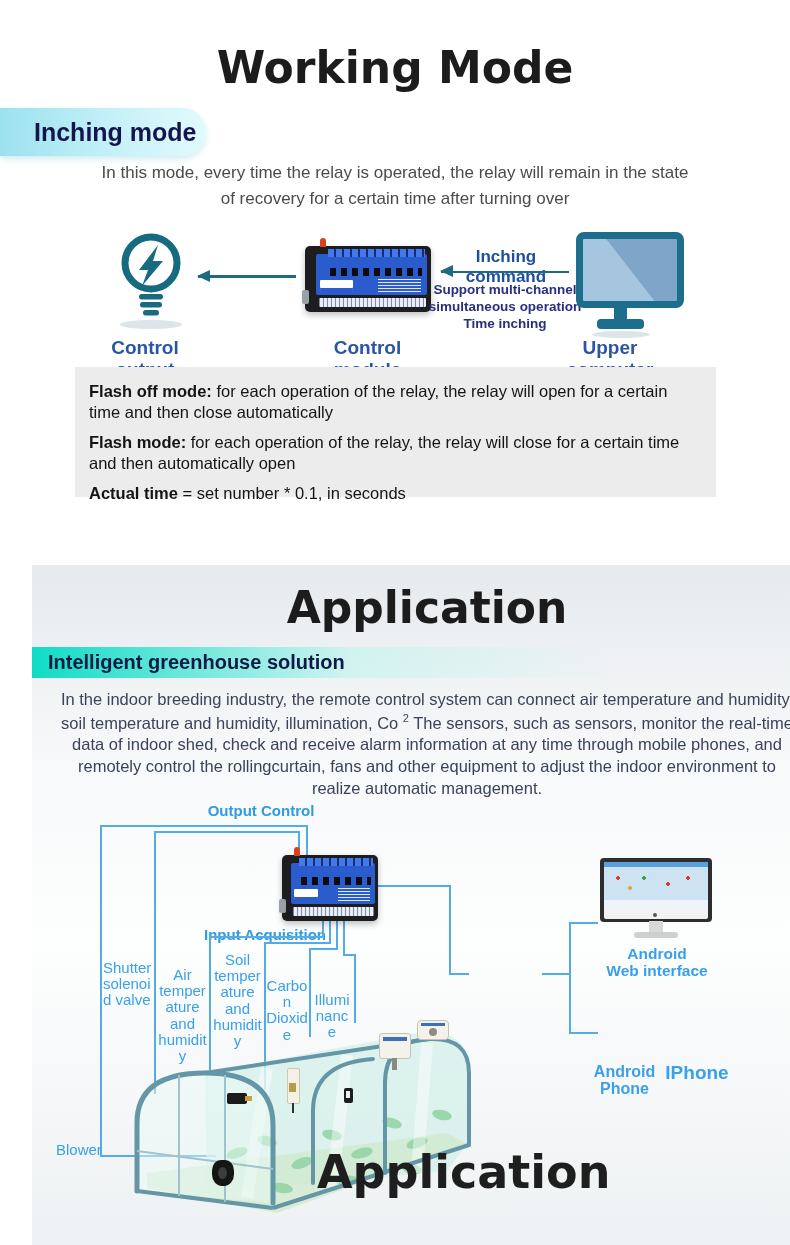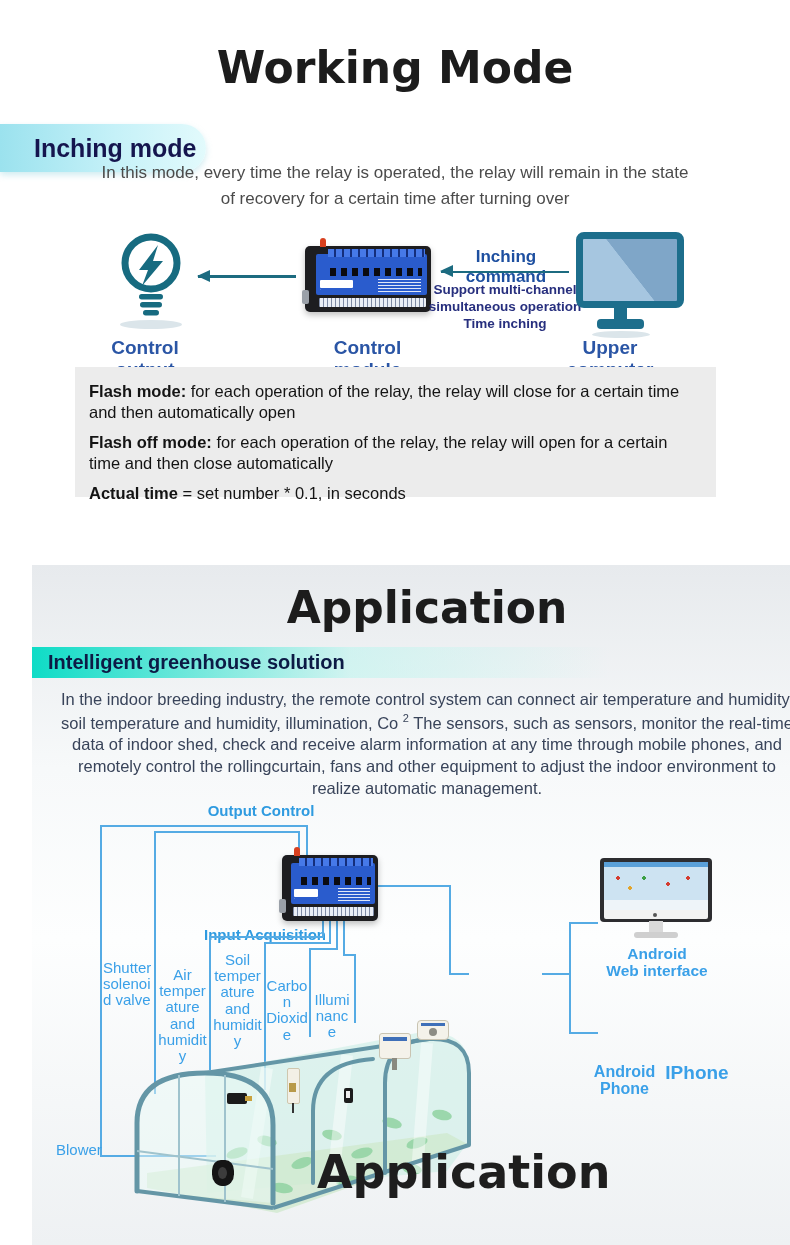--- a/index.html
+++ b/index.html
@@ -5,21 +5,21 @@
   html,body{margin:0;padding:0;background:#fff;}
   .page{position:relative;width:790px;height:1245px;overflow:hidden;background:#fff;
         font-family:"Liberation Sans",sans-serif;color:#222;}
   .abs{position:absolute;}
 
   
   .sec-wm{position:absolute;left:0;top:0;width:790px;height:565px;background:#fff;}
   .big-title{position:absolute;left:0;width:790px;text-align:center;
              font-family:"DejaVu Sans",sans-serif;font-weight:700;font-size:44px;color:#1c1c1c;}
   .wm-title{top:42px;}
-  .pill{position:absolute;left:0;top:124px;width:206px;height:48px;border-radius:0 27px 27px 0;
+  .pill{position:absolute;left:0;top:108px;width:206px;height:48px;border-radius:0 27px 27px 0;
         background:linear-gradient(90deg,#9be2ee 0%,#c5f1f8 55%,#e2fafc 100%);
         box-shadow:0 3px 6px rgba(120,200,215,.35);}
   .pill span{display:block;padding-left:34px;line-height:48px;font-size:25px;font-weight:700;color:#15154e;}
   .wm-desc{position:absolute;left:95px;top:160px;width:600px;text-align:center;
            font-size:17px;line-height:1.55;color:#4b4b4b;}
 
   
   .bulb{left:112px;top:232px;}
   .bulb-shadow{left:120px;top:320px;width:62px;height:9px;border-radius:50%;background:#dbe5ea;}
 
@@ -165,22 +165,22 @@
     <div class="abs wm-mon"></div>
     <div class="abs wm-mon-neck"></div>
     <div class="abs wm-mon-base"></div>
     <div class="abs wm-mon-shadow"></div>
 
     <div class="wm-label" style="left:80px;width:130px;">Control output</div>
     <div class="wm-label" style="left:300px;width:135px;">Control module</div>
     <div class="wm-label" style="left:540px;width:140px;">Upper computer</div>
 
     <div class="info-box">
+      <p><b>Flash off mode:</b> <span>for each operation of the relay, the relay will open for a certain time and then close automatically</span></p>
       <p><b>Flash mode:</b> <span>for each operation of the relay, the relay will close for a certain time and then automatically open</span></p>
-      <p><b>Flash off mode:</b> <span>for each operation of the relay, the relay will open for a certain time and then close automatically</span></p>
       <p><b>Actual time</b> <span>= set number * 0.1, in seconds</span></p>
     </div>
   </div>
 
   <div class="sec-app">
     <div class="big-title app-title">Application</div>
 
     <div class="green-bar">
       <span>Intelligent greenhouse solution</span>
     </div>

